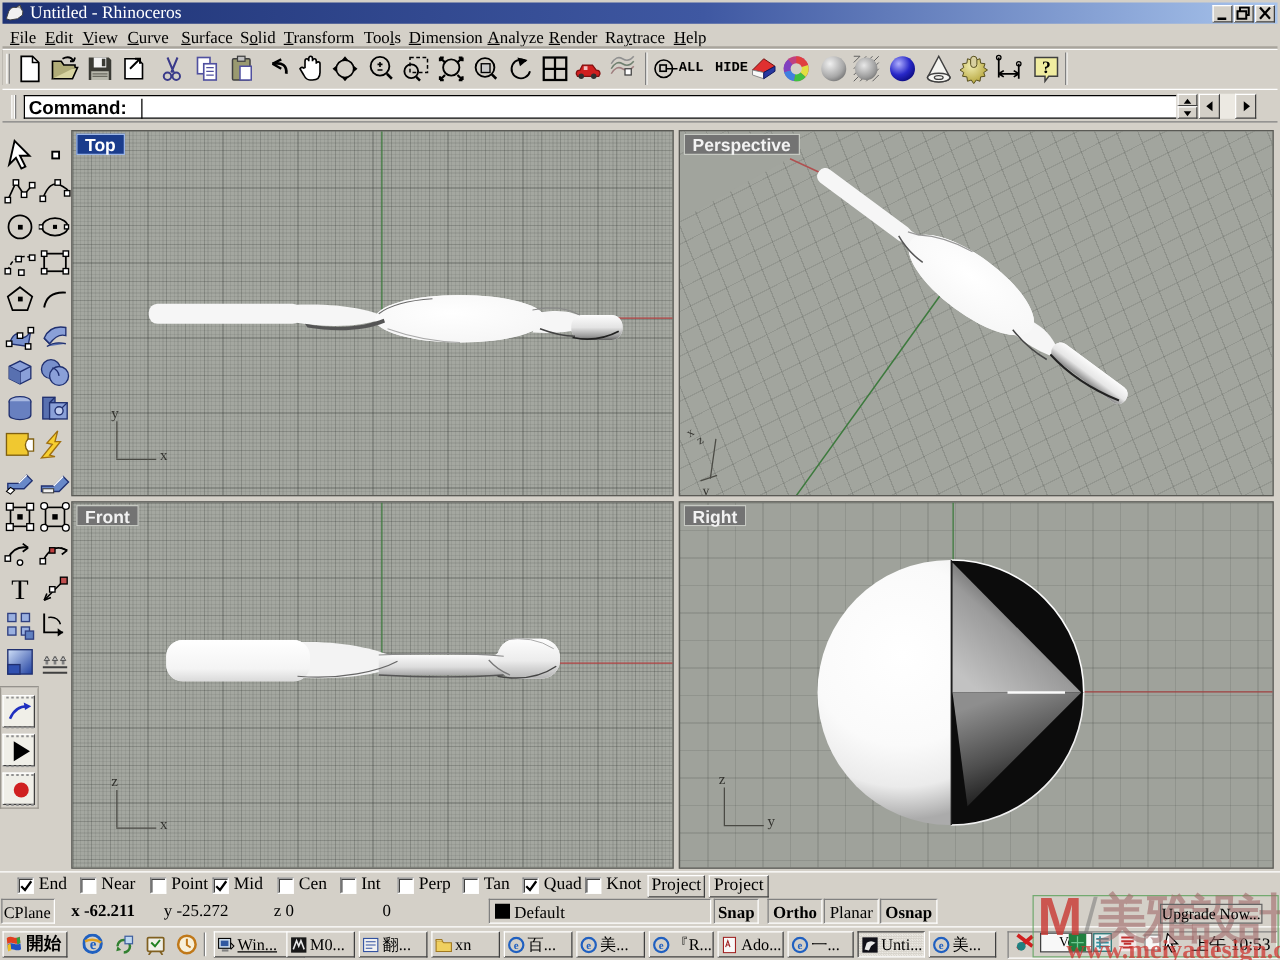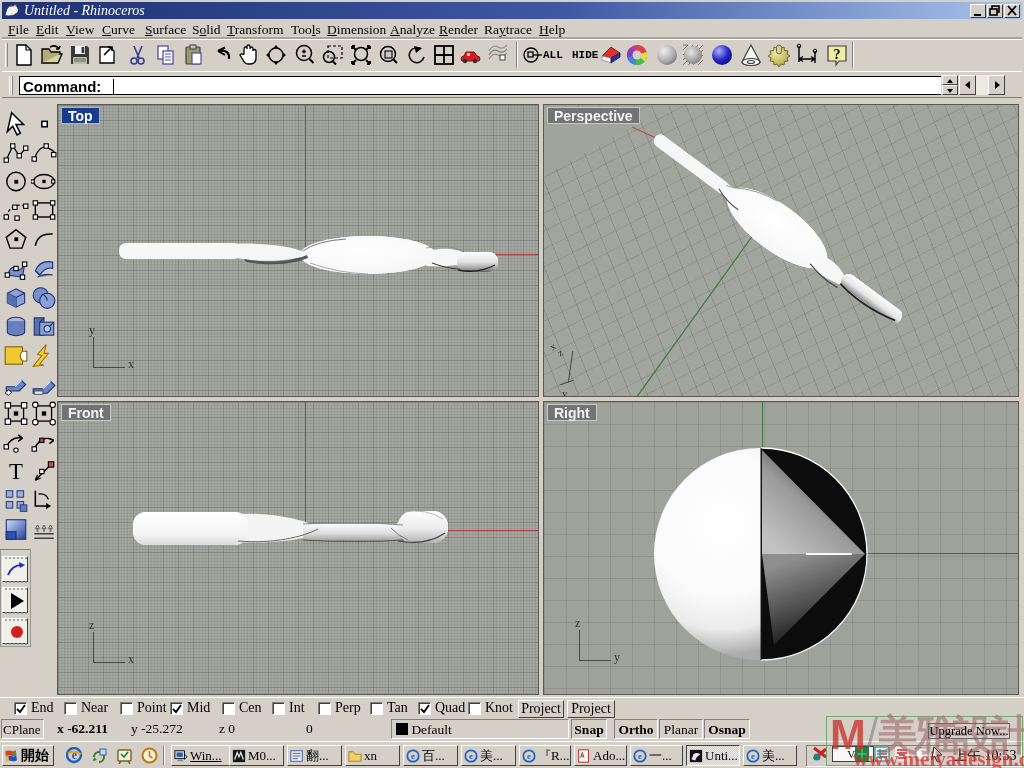--- a/index.html
+++ b/index.html
@@ -1,19 +1,19 @@
 <!DOCTYPE html>
 <html><head><meta charset="utf-8"><style>
 *{margin:0;padding:0;box-sizing:border-box;}
 html,body{width:1024px;height:768px;overflow:hidden;}
 body{font-family:"Liberation Serif",serif;background:#d4d0c8;position:relative;}
 .abs{position:absolute;}
 #titlebar{position:absolute;left:2px;top:2px;right:2px;height:17px;
  background:linear-gradient(to right,#1e3274,#3f58a2 55%,#a8c4ec);color:#fff;
- font-size:14px;line-height:17px;font-style:italic;}
+ font-size:14px;line-height:17px;}
 #titletext{position:absolute;left:22px;top:0px;}
 .winbtn{position:absolute;top:2px;width:16px;height:14px;background:#d4d0c8;
  border-top:1px solid #fff;border-left:1px solid #fff;border-right:1px solid #404040;border-bottom:1px solid #404040;
  font-family:"Liberation Sans",sans-serif;font-weight:bold;font-size:10px;line-height:12px;text-align:center;color:#000;}
 #menubar{position:absolute;left:2px;top:20px;right:2px;height:19px;font-size:13.5px;color:#000;}
 #menubar span{position:absolute;top:2px;}
 u{text-decoration:underline;}
 #toolbar{position:absolute;left:2px;top:39px;right:2px;height:31px;border-top:1px solid #fff;box-shadow:0 -2px 0 #a8a49c;}
 .tbi{position:absolute;top:3px;width:24px;height:24px;}
 .tbsep{position:absolute;top:2px;width:2px;height:26px;border-left:1px solid #808080;border-right:1px solid #fff;}

